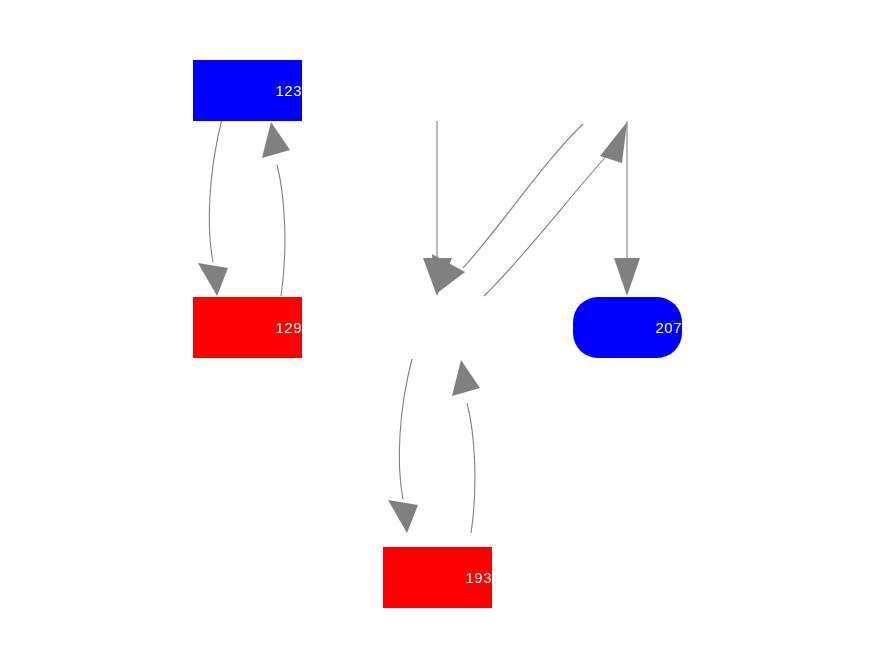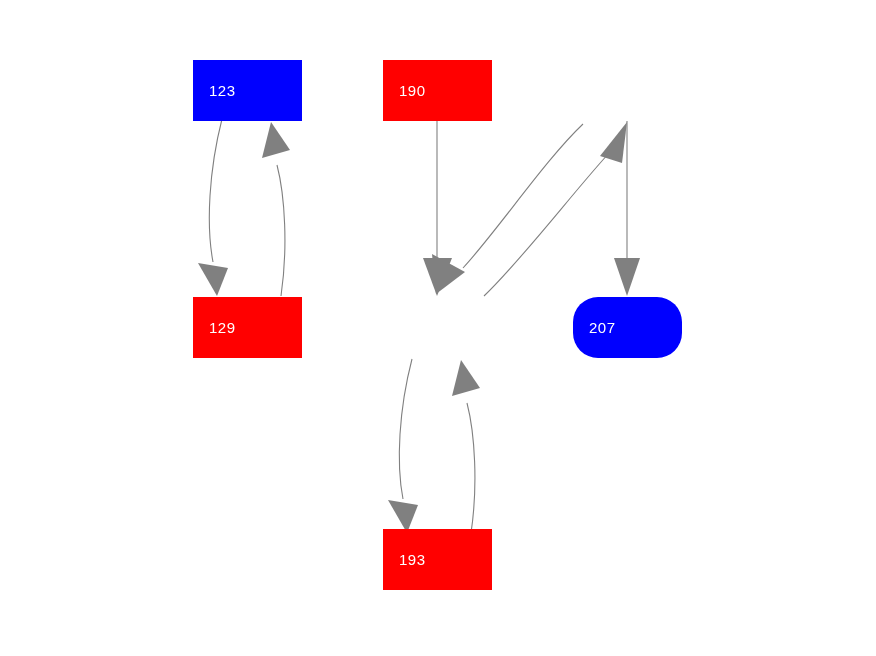--- a/index.html
+++ b/index.html
@@ -22,21 +22,21 @@
     position: absolute;
     left: 0;
     top: 0;
     width: 876px;
     height: 656px;
   }
   .node {
     position: absolute;
     display: flex;
     align-items: center;
-    justify-content: flex-start;
+    justify-content: flex-end;
     color: #ffffff;
     font-family: "Liberation Sans", sans-serif;
     font-size: 15px;
     font-weight: normal;
     letter-spacing: 0.5px;
     box-sizing: border-box;
     user-select: none;
     padding-left: 16px;
   }
   .node-label {
@@ -90,31 +90,28 @@
       <path d="M 471 533 C 478 486, 475 434, 467 403" fill="none" stroke="#808080" stroke-width="1.1"></path>
       <polygon points="461,360 452,396, 480,388" fill="#808080"></polygon>
     </g>
 
   </svg>
 
   <div class="node" style="left:193px; top:60px; width:109px; height:61px; background:#0000ff;">
     <span class="node-label">123</span>
   </div>
 
-  <div class="node" style="left:383px; top:60px; width:109px; height:61px; background:#ff0000;">
-    <span class="node-label">190</span>
-  </div>
 
 
   <div class="node" style="left:193px; top:297px; width:109px; height:61px; background:#ff0000;">
     <span class="node-label">129</span>
   </div>
 
 
   <div class="node" style="left:573px; top:297px; width:109px; height:61px; background:#0000ff;border-radius:25px;">
     <span class="node-label">207</span>
   </div>
 
-  <div class="node" style="left:383px; top:529px; width:109px; height:61px; background:#ff0000;">
+  <div class="node" style="left:383px; top:547px; width:109px; height:61px; background:#ff0000;">
     <span class="node-label">193</span>
   </div>
 
 </div>
 
 </body></html>

